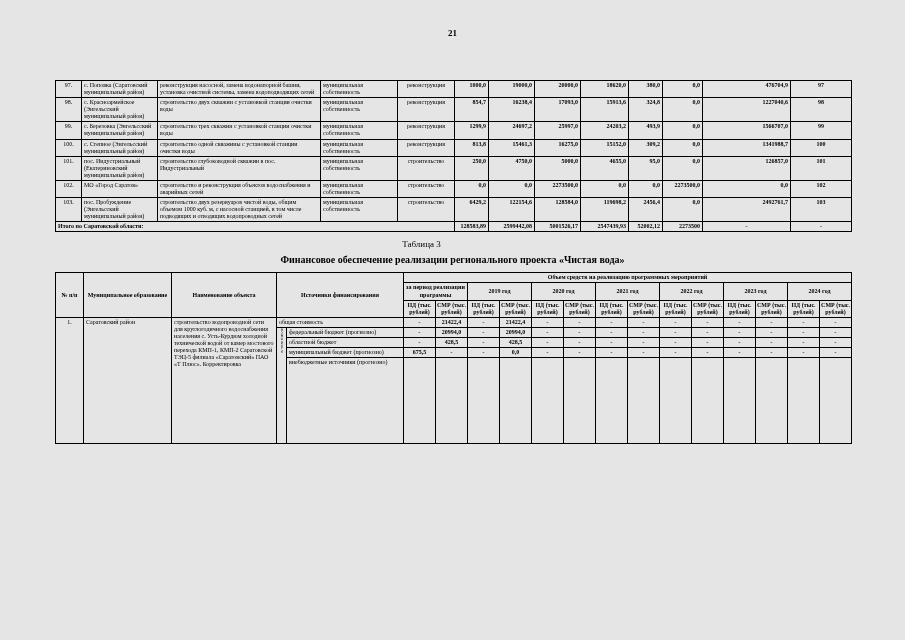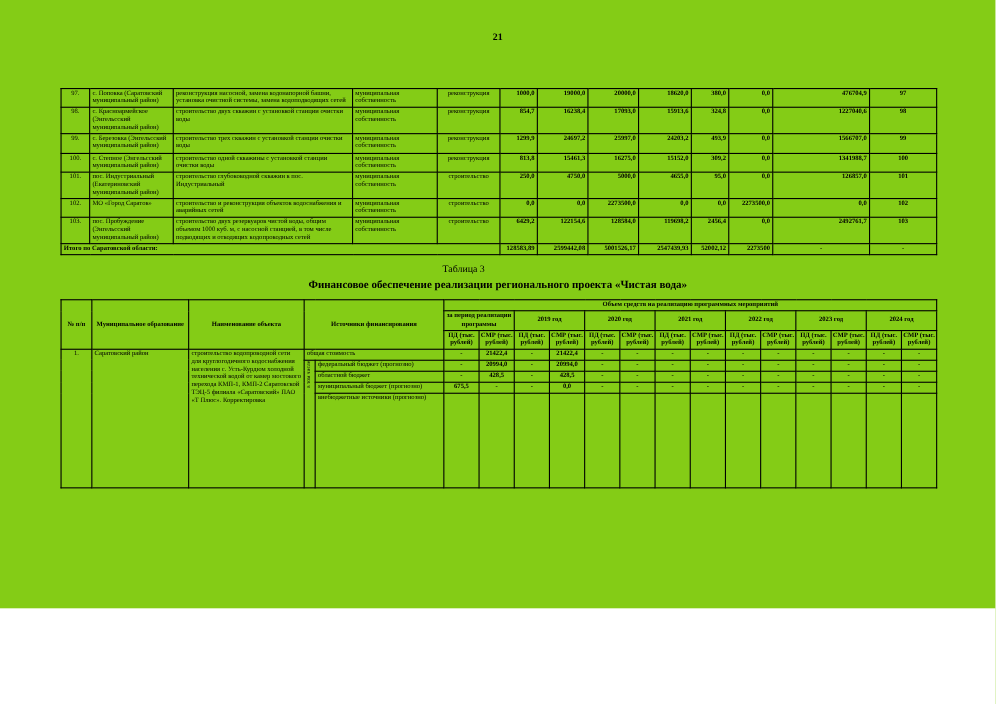--- a/index.html
+++ b/index.html
@@ -2,21 +2,21 @@
 <html><head>
 <meta charset="utf-8">
 <style>
   * { margin:0; padding:0; box-sizing:border-box; }
   html,body { background:#fff; }
   body {
     width:905px; height:640px; overflow:hidden;
     font-family:"Liberation Serif", "DejaVu Serif", serif;
     color:#000;
   }
-  .page { position:relative; width:905px; height:553px; background:#84cc16; }
+  .page { position:relative; width:905px; height:640px; background:#e5e5e5; }
   .pageno { padding-top:28px; text-align:center; font-size:9px; font-weight:bold; }
 
   table { border-collapse:collapse; table-layout:fixed; margin-left:55px; }
   td, th { border:1px solid #000; vertical-align:top; padding:1px 2px; overflow:hidden; }
   .t1 { width:796px; margin-top:42px; font-size:6px; line-height:1.18; }
   .t2 { width:796px; font-size:6px; line-height:1.18; }
 
   .c { text-align:center; }
   .r { text-align:right; }
   .b { font-weight:bold; }

